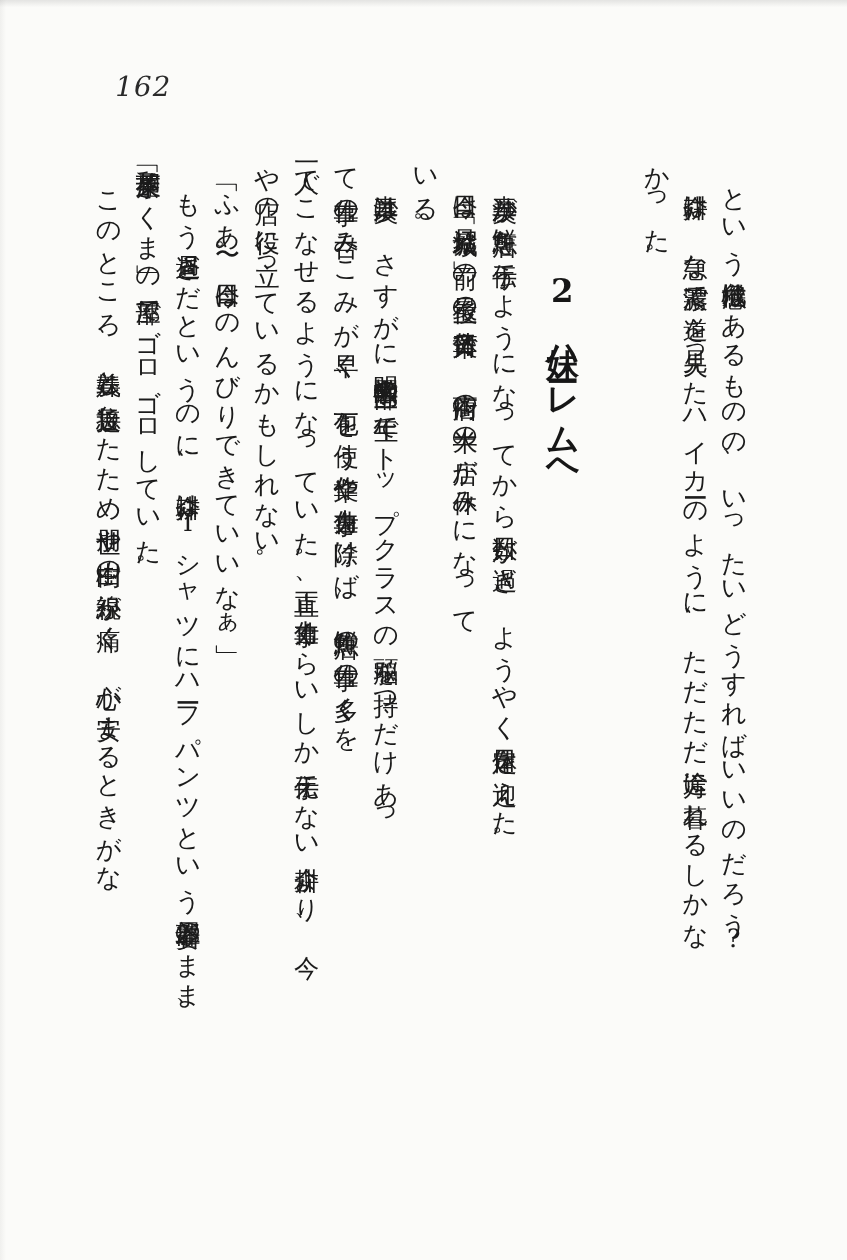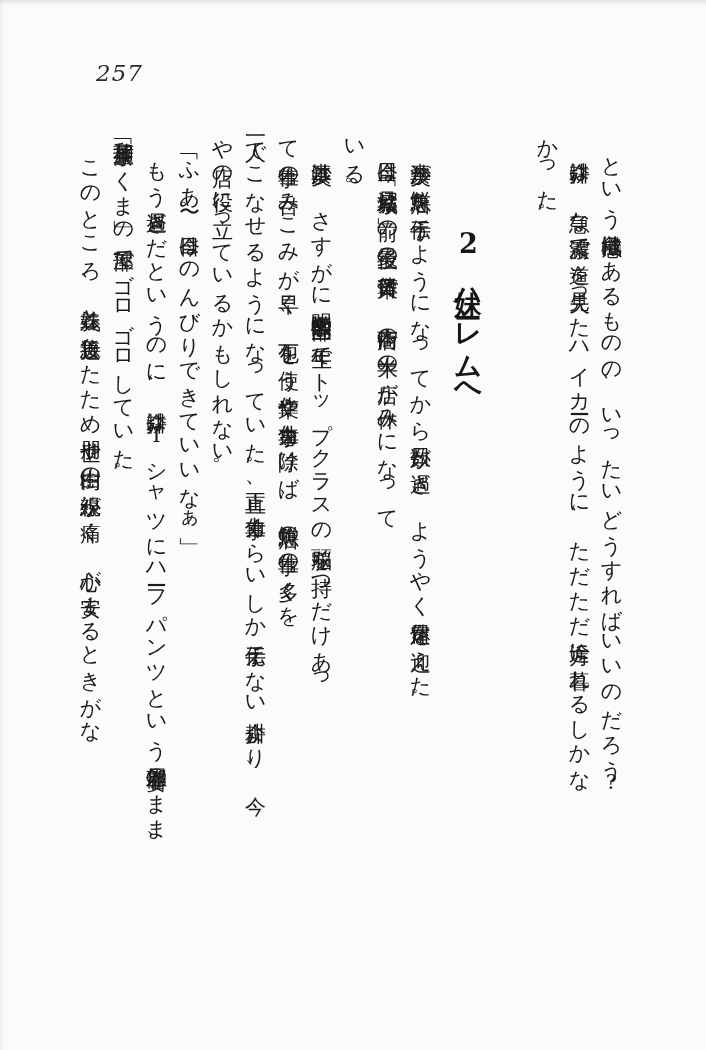--- a/index.html
+++ b/index.html
@@ -44,21 +44,21 @@
     font-weight: 600;
     color: #161616;
   }
   .upr { text-orientation: upright; }
 </style>
 </head>
 <body>
 
 <main>
   <div class="scan-edge"></div>
-  <span class="page-num">257</span>
+  <span class="page-num">162</span>
   <div id="text-area">
       <div class="col" style="left: 600.5px; top: 143px;">という危機感はあるものの、いったいどうすればいいのだろう<span class="upr">?</span></div>
       <div class="col" style="left: 568.5px; top: 146px;">耕介は、急な濃霧で道を見失ったハイカーのように、ただただ途方に暮れるしかな</div>
       <div class="col" style="left: 536.5px; top: 125px;">かった。</div>
       <div class="col heading" style="left: 455px; top: 228px;"><span class="upr">2</span> 妹ハーレムへ</div>
       <div class="col" style="left: 409.5px; top: 146px;">真沙美が鮮魚店を手伝うようになってから数日が過ぎ、ようやく定休日を迎えた。</div>
       <div class="col" style="left: 376.5px; top: 146px;">今日は「見沼城祭り」前の最後の一斉休業日で、商店街の大半の店が休みになって</div>
       <div class="col" style="left: 343.5px; top: 125px;">いる。</div>
       <div class="col" style="left: 310.5px; top: 146px;">真沙美は、さすがに明松学園高等部の一年生でトップクラスの頭脳を持つだけあっ</div>
       <div class="col" style="left: 277.5px; top: 125px;">て仕事の呑みこみが早く、包丁を使う作業や力仕事を除けば、鮮魚店の仕事の多くを</div>

